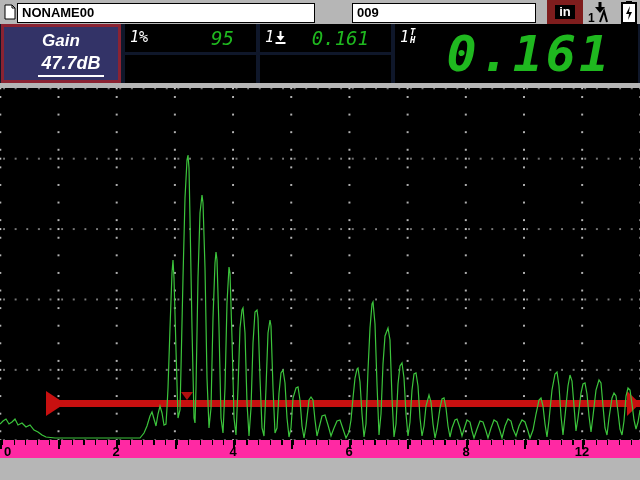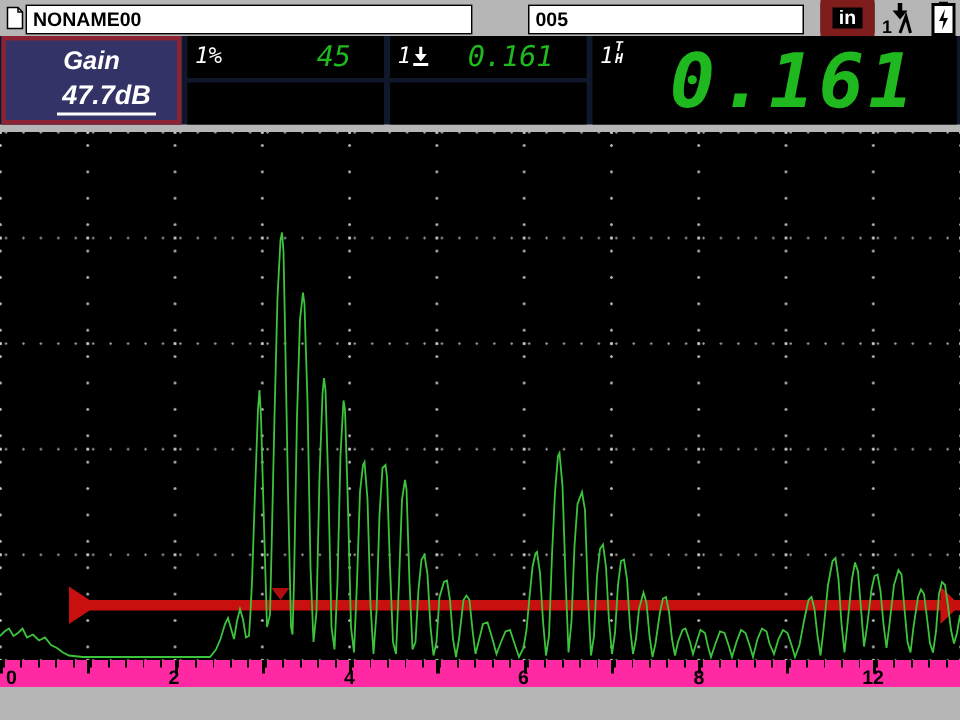--- a/index.html
+++ b/index.html
@@ -95,21 +95,21 @@
 
 <div class="screen">
 
   <div class="header">
     <svg class="file-icon" viewBox="0 0 12 16">
       <path d="M1 1 L8 1 L11 4 L11 15 L1 15 Z" fill="#fff" stroke="#000" stroke-width="1"></path>
       <path d="M8 1 L8 4 L11 4" fill="none" stroke="#000" stroke-width="1"></path>
     </svg>
     <div class="field filename-field">NONAME00</div>
     <div class="id-label">ID</div>
-    <div class="field id-field">005</div>
+    <div class="field id-field">009</div>
     <div class="units-badge">
       <div class="inner">in</div>
     </div>
     <svg class="peak-icon" viewBox="0 0 26 23">
       <line x1="13" y1="1" x2="13" y2="7" stroke="#000" stroke-width="3"></line>
       <polygon points="8,6 18,6 13,12" fill="#000"></polygon>
       <polyline points="13,21 17,10 20,21" fill="none" stroke="#000" stroke-width="2"></polyline>
       <text x="1" y="21" font-size="12" font-weight="bold" fill="#000" font-family="Liberation Sans,sans-serif">1</text>
     </svg>
     <svg class="battery-icon" viewBox="0 0 18 23">
@@ -121,21 +121,21 @@
 
   <div class="meas-row">
     <div class="gain-box">
       <div class="g-label">Gain</div>
       <div><span class="g-value">47.7dB</span></div>
     </div>
 
     <div class="mbox mbox2">
       <div class="mcell top">
         <span class="mlabel">1%</span>
-        <span class="mvalue">45</span>
+        <span class="mvalue">95</span>
       </div>
       <div class="mcell bot"></div>
     </div>
 
     <div class="mbox mbox3">
       <div class="mcell top">
         <span class="mlabel">
           <span>1</span>
           <svg width="11" height="13" viewBox="0 0 11 13">
             <line x1="5.5" y1="0" x2="5.5" y2="6" stroke="#fff" stroke-width="2"></line>

